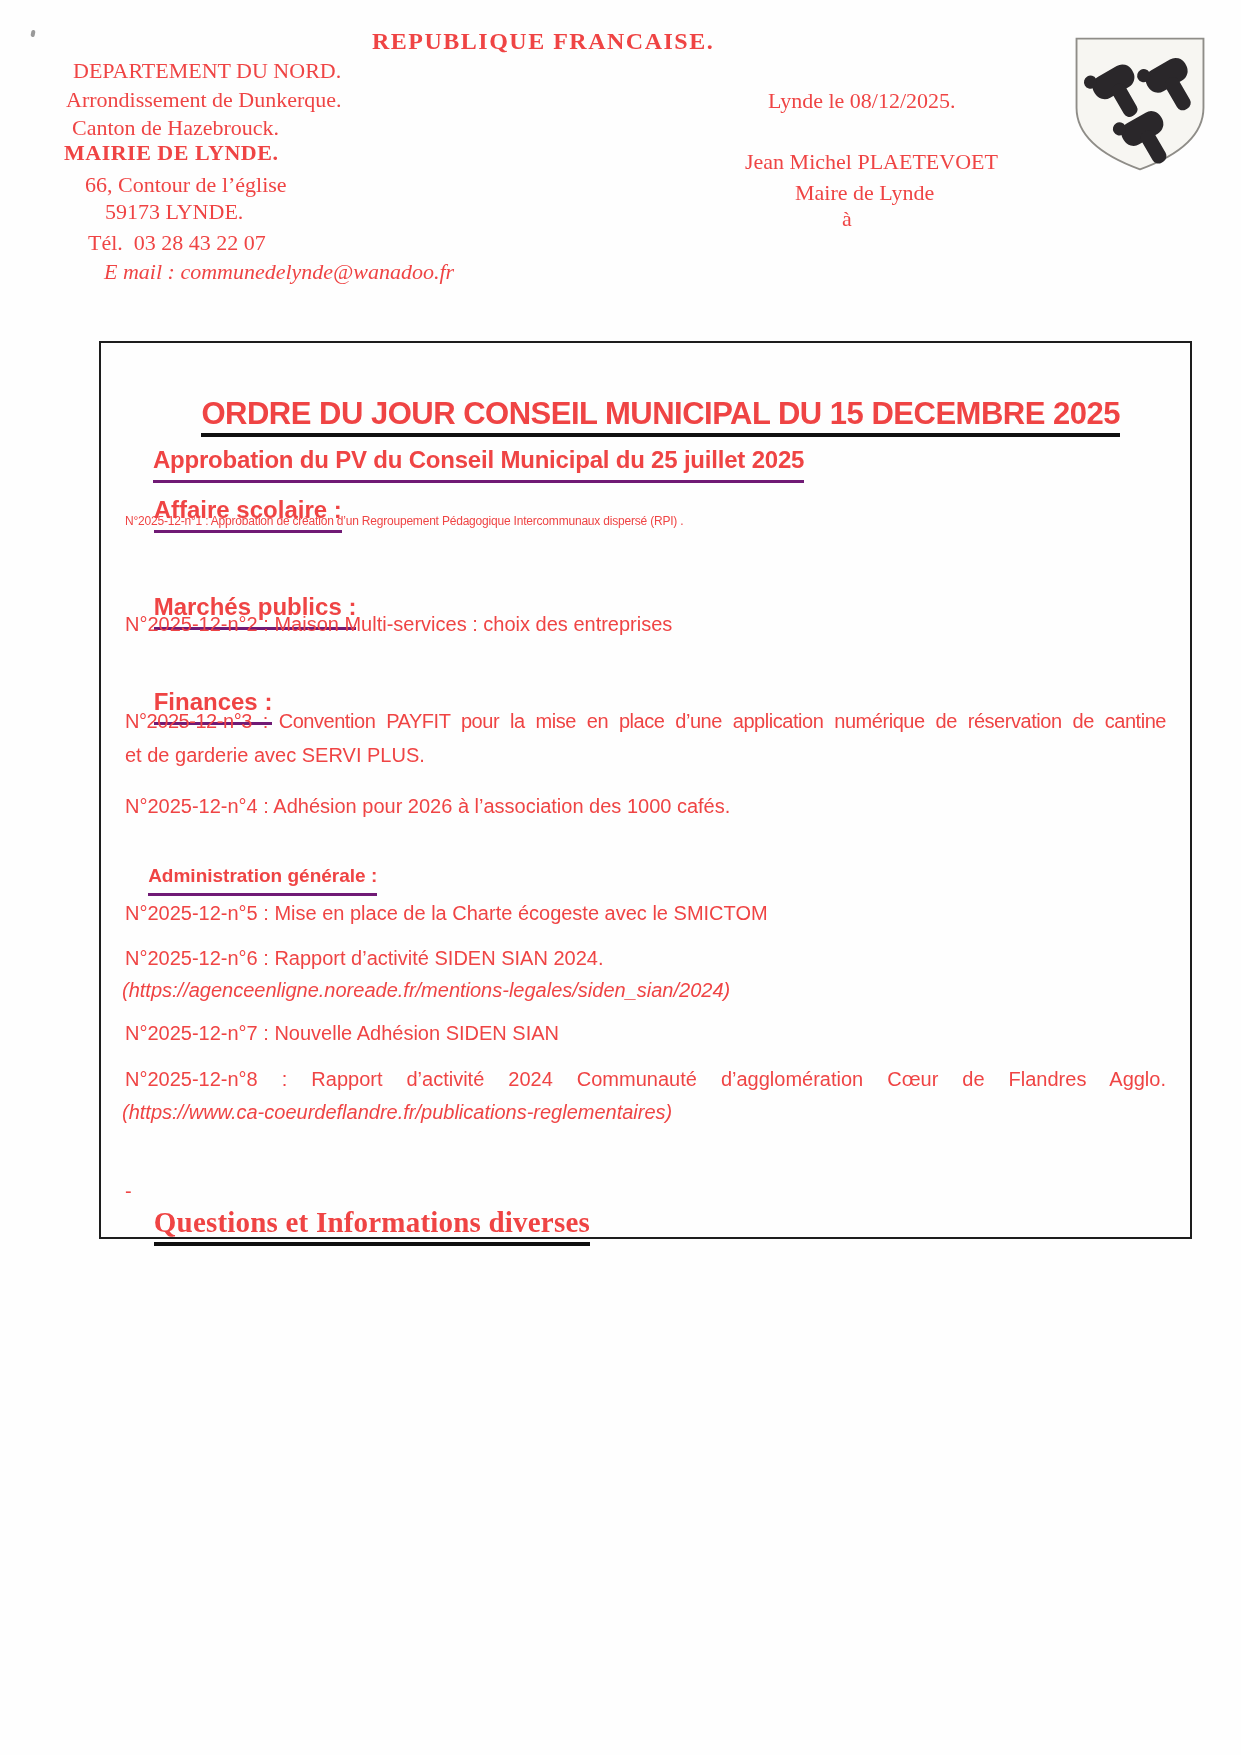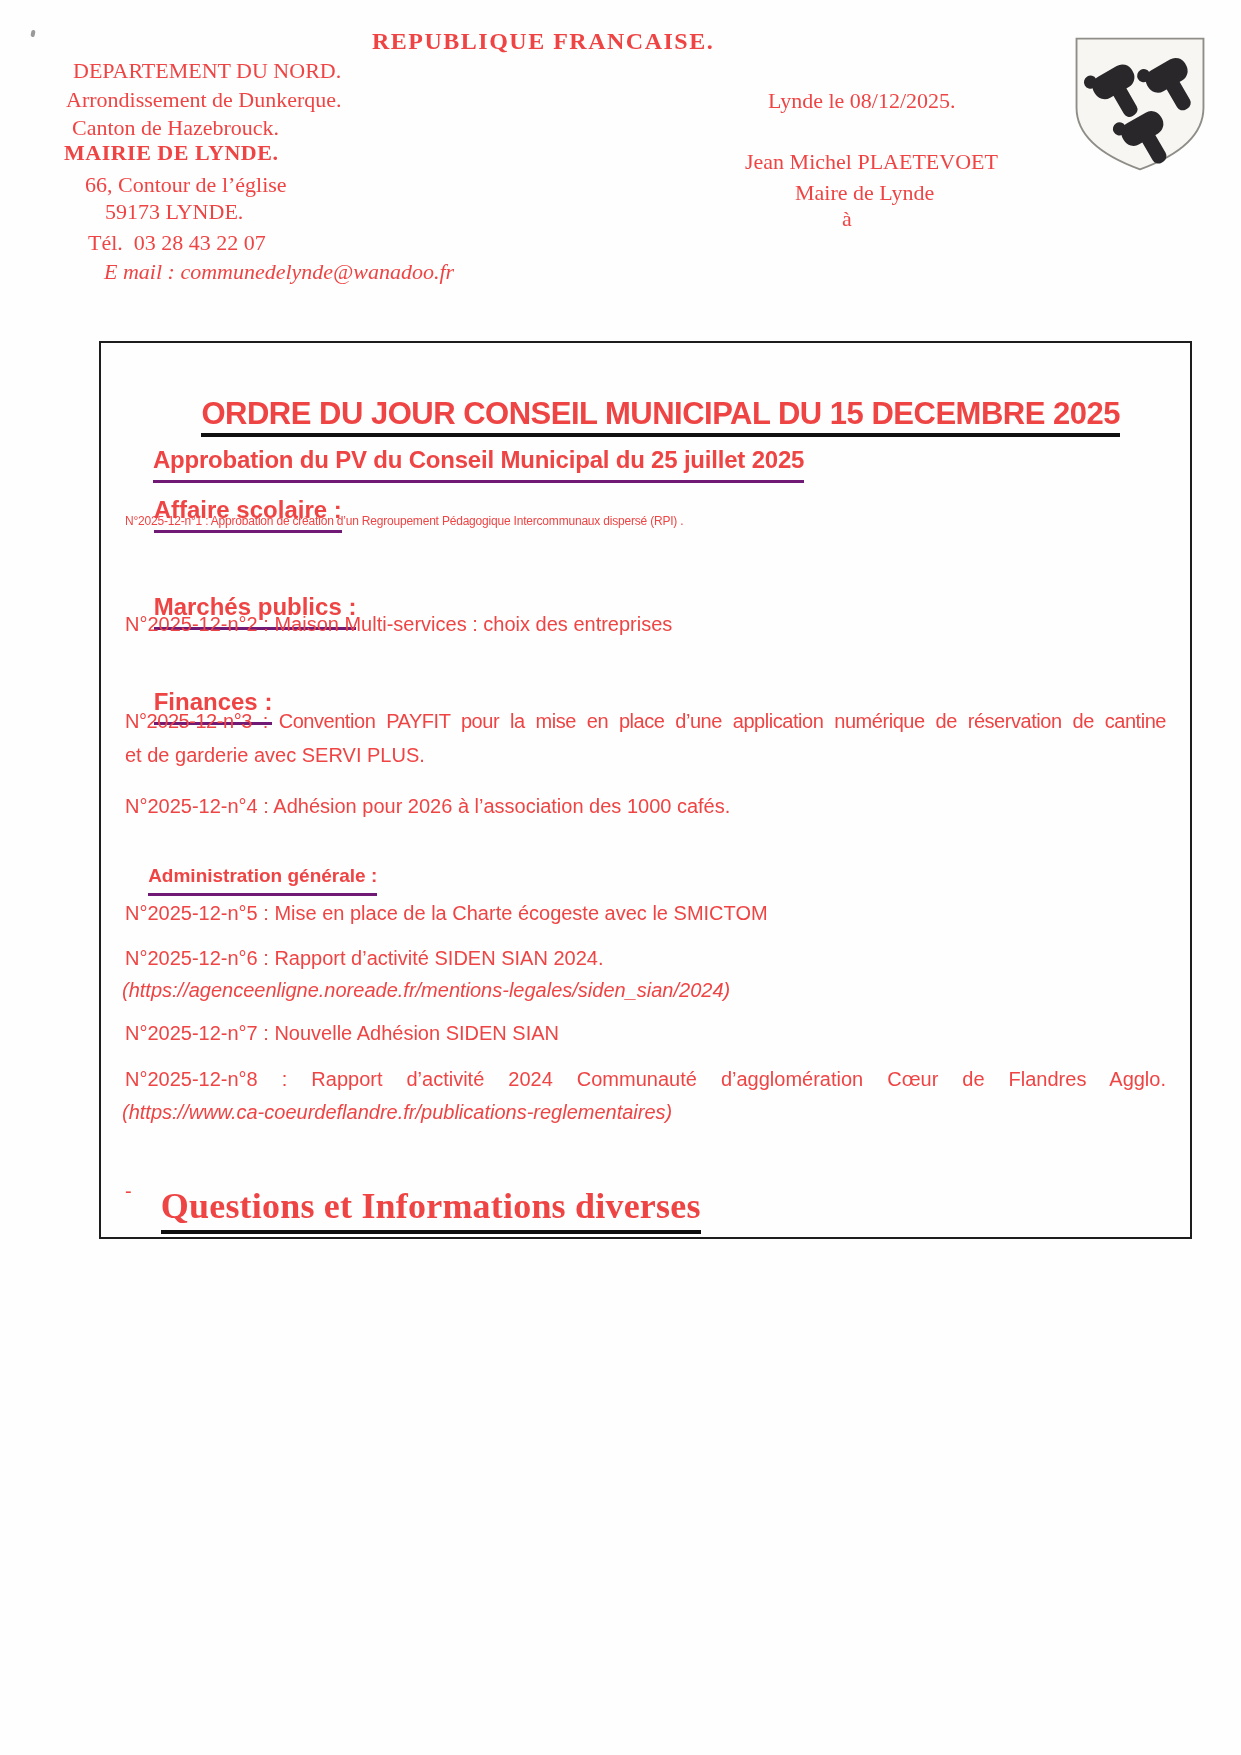--- a/index.html
+++ b/index.html
@@ -73,21 +73,21 @@
   .it-n5{left:125px;top:902px;font-size:20px;}
   .it-n6{left:125px;top:947px;font-size:20px;}
   .it-n6url{left:122px;top:979px;font-size:20px;}
   .it-n7{left:125px;top:1022px;font-size:20px;}
   .it-n8{
     position:absolute;left:125px;top:1068px;width:1041px;height:27px;
     font-size:20px;
     text-align:justify;text-align-last:justify;overflow:hidden;white-space:normal;
   }
   .it-n8url{left:122px;top:1101px;font-size:20px;}
-  .h-questions{left:124px;top:1143px;font-size:36px;letter-spacing:0.2px;}
+  .h-questions{left:124px;top:1173px;font-size:29px;letter-spacing:0.2px;}
   .h-questions span{border-bottom:4px solid #0e0e0e;padding-bottom:3px;display:inline-block;}
   .trail-dash{left:125px;top:1180px;font-size:20px;}
 </style>
 </head>
 <body>
 
 <div id="page">
 
   <div class="artifact"></div>
 

